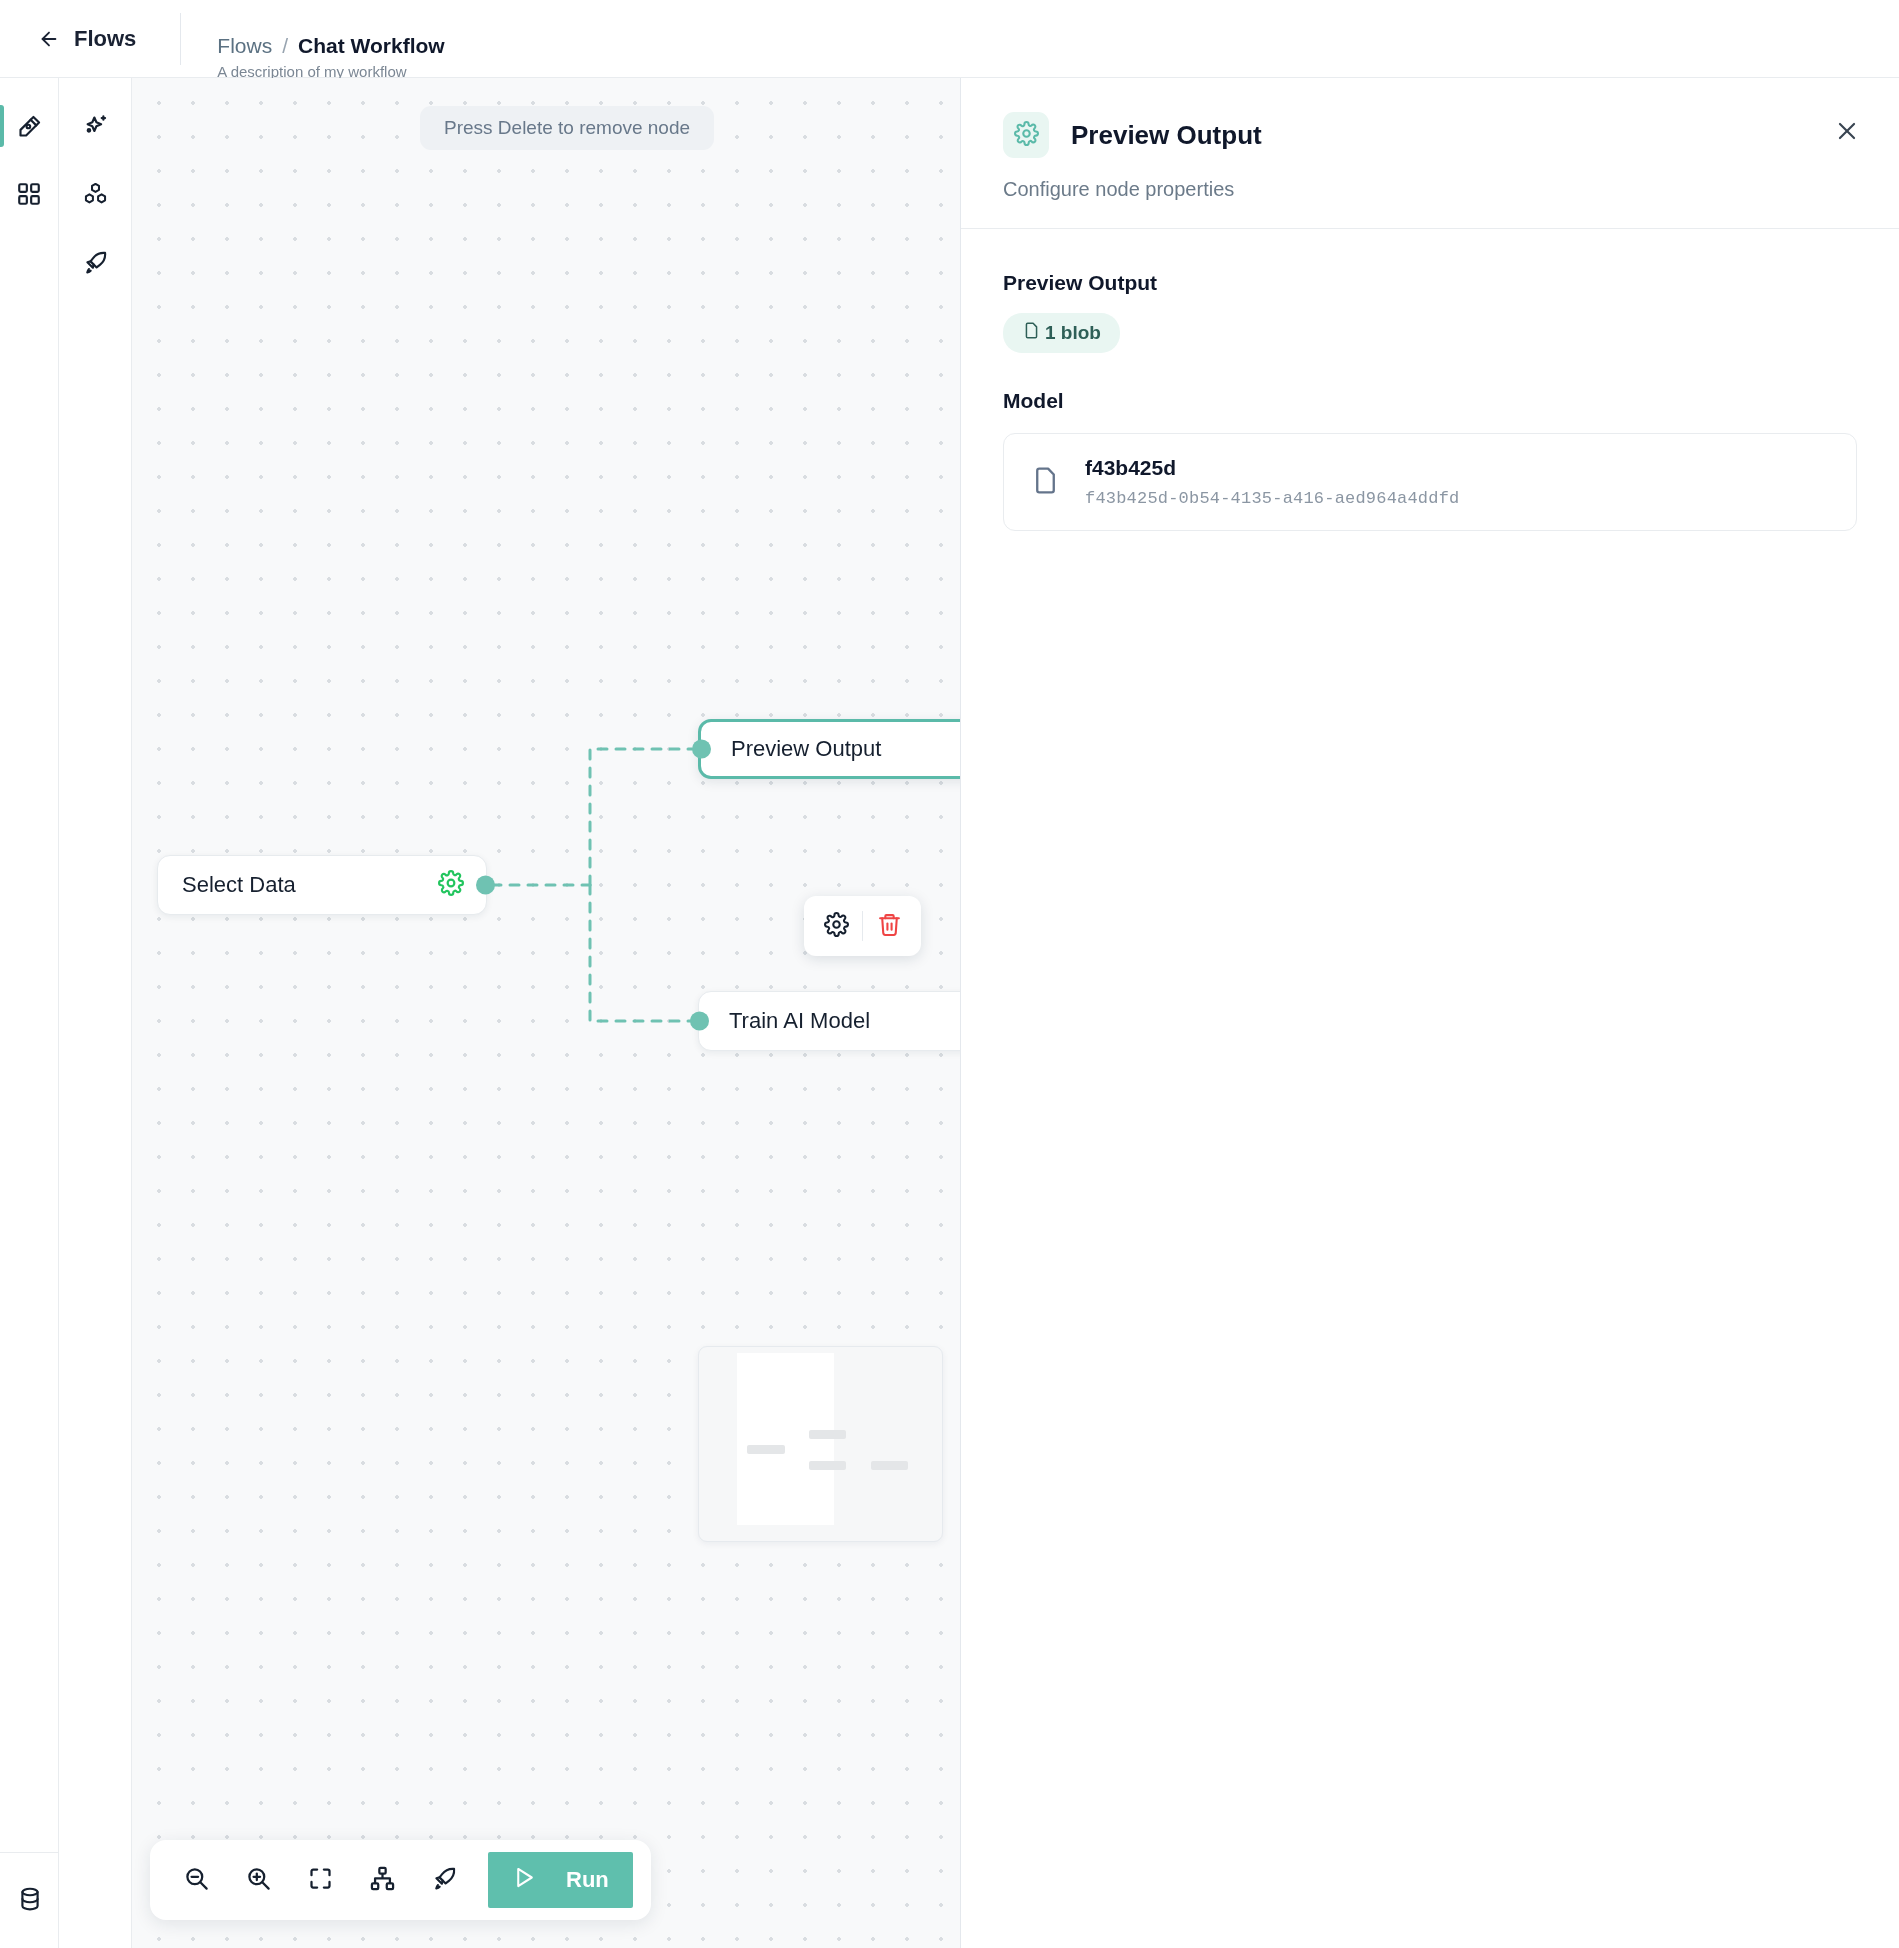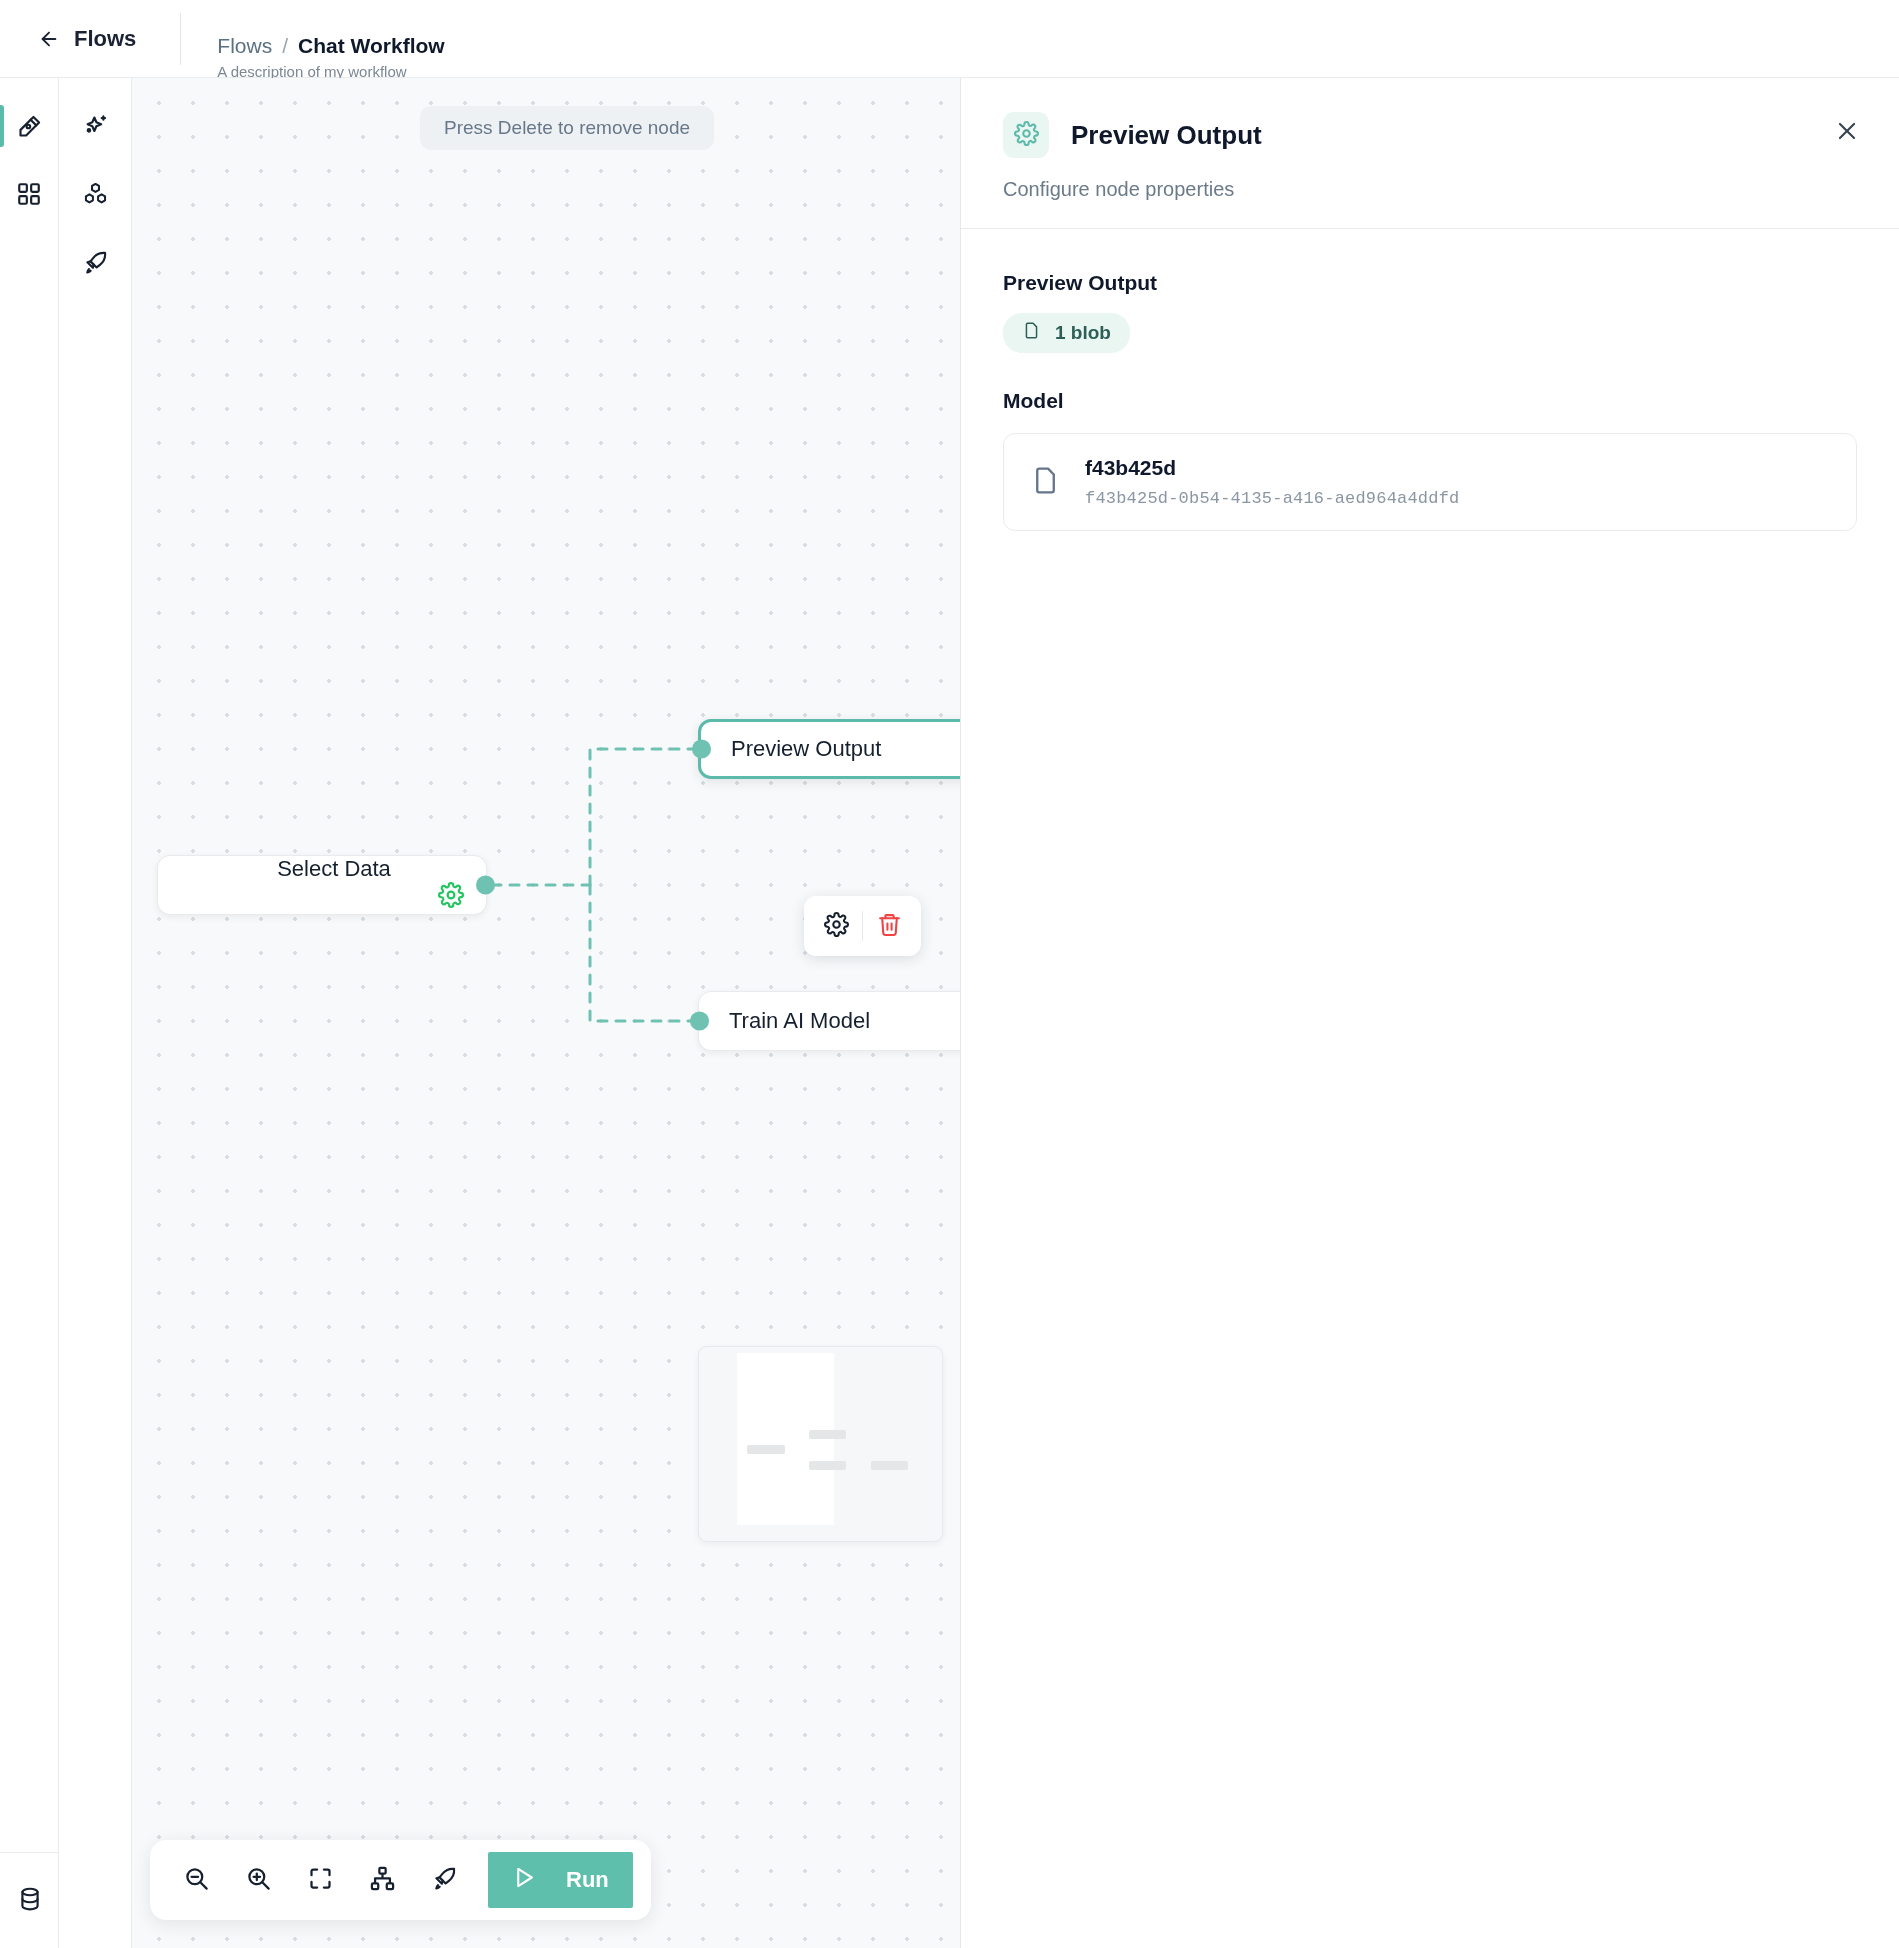--- a/index.html
+++ b/index.html
@@ -155,21 +155,21 @@
   .panel-sub { margin-top: 20px; font-size: 20px; color: #6b7a89; }
   .panel-close {
     position: absolute; right: 32px; top: 34px;
     width: 40px; height: 40px; border: none; background: none; cursor: pointer;
     display: flex; align-items: center; justify-content: center;
   }
   .panel-divider { margin-top: 27px; height: 1px; background: #e9ecef; }
   .panel-body { padding: 42px 42px 0 42px; }
   .field-label { font-size: 21px; font-weight: 700; color: #10182b; }
   .blob-chip {
-    display: inline-flex; align-items: center; gap: 14px;
+    display: inline-flex; align-items: center; gap: 4px;
     margin-top: 18px; padding: 8px 19px; border-radius: 19px;
     background: #e9f6f2; color: #2e5f57; font-size: 19px; font-weight: 600;
   }
   .blobs-label { margin-top: 36px; font-size: 21px; font-weight: 700; color: #10182b; }
   .blob-card {
     margin-top: 20px; border: 1px solid #e9ecef; border-radius: 12px;
     padding: 22px 26px; display: flex; align-items: center; gap: 24px;
     background: #ffffff; cursor: pointer;
   }
   .blob-name { font-size: 21px; font-weight: 700; color: #10182b; }
@@ -310,21 +310,21 @@
           </svg>
         </span>
       </button>
     </div>
 
     <div class="node selected" style="left:566px; top:641px; width:330px;">
       <span class="port in"></span>
       <span class="title" style="margin-left:30px;">Preview Output</span>
     </div>
 
-    <div class="node" style="left:25px; top:777px; width:330px;flex-direction:column;">
+    <div class="node" style="left:25px; top:777px; width:330px;">
       <span class="title" style="margin-left:24px;">Select Data</span>
       <span style="margin-left:auto; margin-right:22px; display:flex;">
         <span>
           <svg viewBox="0 0 24 24" width="26" height="26" fill="none" stroke="#22c55e" stroke-width="2" stroke-linecap="round" stroke-linejoin="round">
             <circle cx="12" cy="12" r="3.1"></circle>
             <path d="M19.4 15a1.6 1.6 0 00.3 1.8l.1.1a2 2 0 11-2.8 2.8l-.1-.1a1.6 1.6 0 00-1.8-.3 1.6 1.6 0 00-1 1.5V21a2 2 0 11-4 0v-.1a1.6 1.6 0 00-1-1.5 1.6 1.6 0 00-1.8.3l-.1.1a2 2 0 11-2.8-2.8l.1-.1a1.6 1.6 0 00.3-1.8 1.6 1.6 0 00-1.5-1H3a2 2 0 110-4h.1a1.6 1.6 0 001.5-1 1.6 1.6 0 00-.3-1.8l-.1-.1a2 2 0 112.8-2.8l.1.1a1.6 1.6 0 001.8.3H9a1.6 1.6 0 001-1.5V3a2 2 0 114 0v.1a1.6 1.6 0 001 1.5 1.6 1.6 0 001.8-.3l.1-.1a2 2 0 112.8 2.8l-.1.1a1.6 1.6 0 00-.3 1.8V9a1.6 1.6 0 001.5 1H21a2 2 0 110 4h-.1a1.6 1.6 0 00-1.5 1z"></path>
           </svg>
         </span>
       </span>
       <span class="port out"></span>

